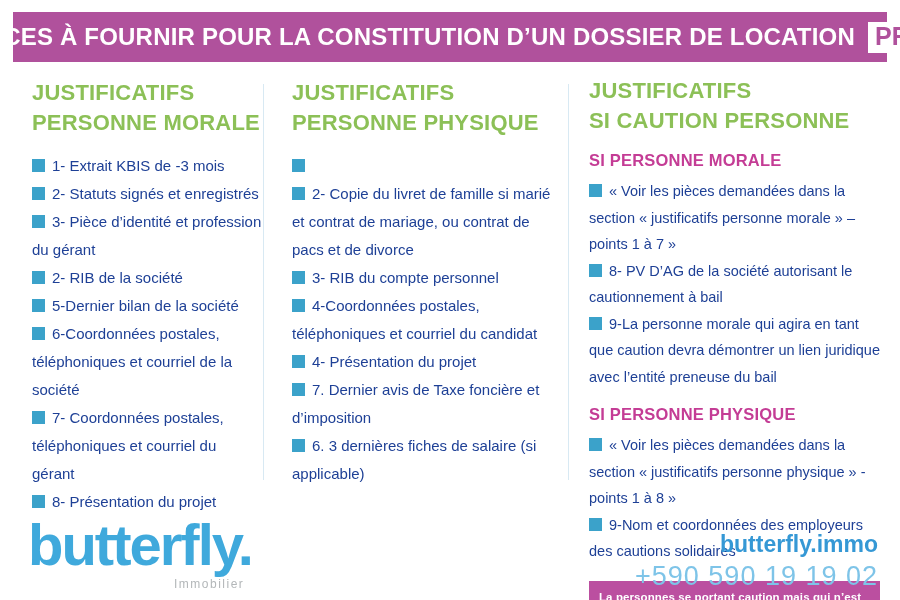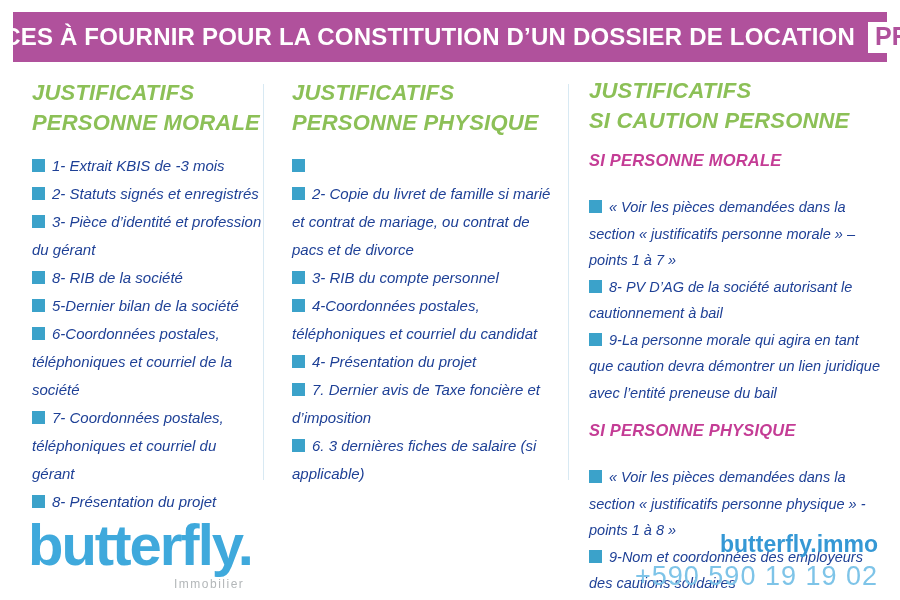--- a/index.html
+++ b/index.html
@@ -18,32 +18,32 @@
     white-space:nowrap;
   }
   .pro-badge {
     background:#ffffff; color:var(--header_pink,#b0519c);
     font-weight:bold; font-size:25px; padding:2px 7px 4px; line-height:1;
   }
   .separator { position:absolute; top:84px; width:1px; height:396px;
     background:var(--separator,#d8e9f3); }
   .sep1 { left:263px; } .sep2 { left:568px; }
 
-  .col { position:absolute; top:78px;font-style:italic; }
+  .col { position:absolute; top:78px; }
   .col1 { left:32px;  width:230px; }
   .col2 { left:292px; width:270px; }
   .col3 { left:589px; width:291px; top:76px; }
 
   .col-heading {
     color:var(--green,#8cc057); font-weight:bold; font-size:22px;
     line-height:30px; letter-spacing:0.2px;
   }
   ul.list { list-style:none; margin:14px 0 0; padding:0;
     color:var(--navy,#1e4096); font-size:15px; line-height:28px; }
-  .col3 ul.list { margin-top:24px; font-size:14.5px; line-height:26.5px; }
+  .col3 ul.list { margin-top:8px; font-size:14.5px; line-height:26.5px; }
   li.item { margin:0; }
   .bullet {
     display:inline-block; width:13px; height:13px;
     background:var(--bullet_teal,#3ba2ca);
     margin-right:7px; vertical-align:-1px;
   }
   .subhead {
     color:var(--subhead_pink,#c43c95); font-weight:bold; font-size:16.5px;
     margin-top:15px; letter-spacing:0.2px;
   }
@@ -78,21 +78,21 @@
 
 <div class="col col1">
   <div class="col-heading">
     <div>JUSTIFICATIFS</div>
     <div>PERSONNE MORALE</div>
   </div>
   <ul class="list">
     <li class="item"><span class="bullet"></span><span>1- Extrait KBIS de -3 mois</span></li>
     <li class="item"><span class="bullet"></span><span>2- Statuts signés et enregistrés</span></li>
     <li class="item"><span class="bullet"></span><span>3- Pièce d’identité et profession du gérant</span></li>
-    <li class="item"><span class="bullet"></span><span>8- RIB de la société</span></li>
+    <li class="item"><span class="bullet"></span><span>2- RIB de la société</span></li>
     <li class="item"><span class="bullet"></span><span>5-Dernier bilan de la société</span></li>
     <li class="item"><span class="bullet"></span><span>6-Coordonnées postales, téléphoniques et courriel de la société</span></li>
     <li class="item"><span class="bullet"></span><span>7- Coordonnées postales, téléphoniques et courriel du gérant</span></li>
     <li class="item"><span class="bullet"></span><span>8- Présentation du projet</span></li>
   </ul>
 </div>
 
 <div class="col col2">
   <div class="col-heading">
     <div>JUSTIFICATIFS</div>

